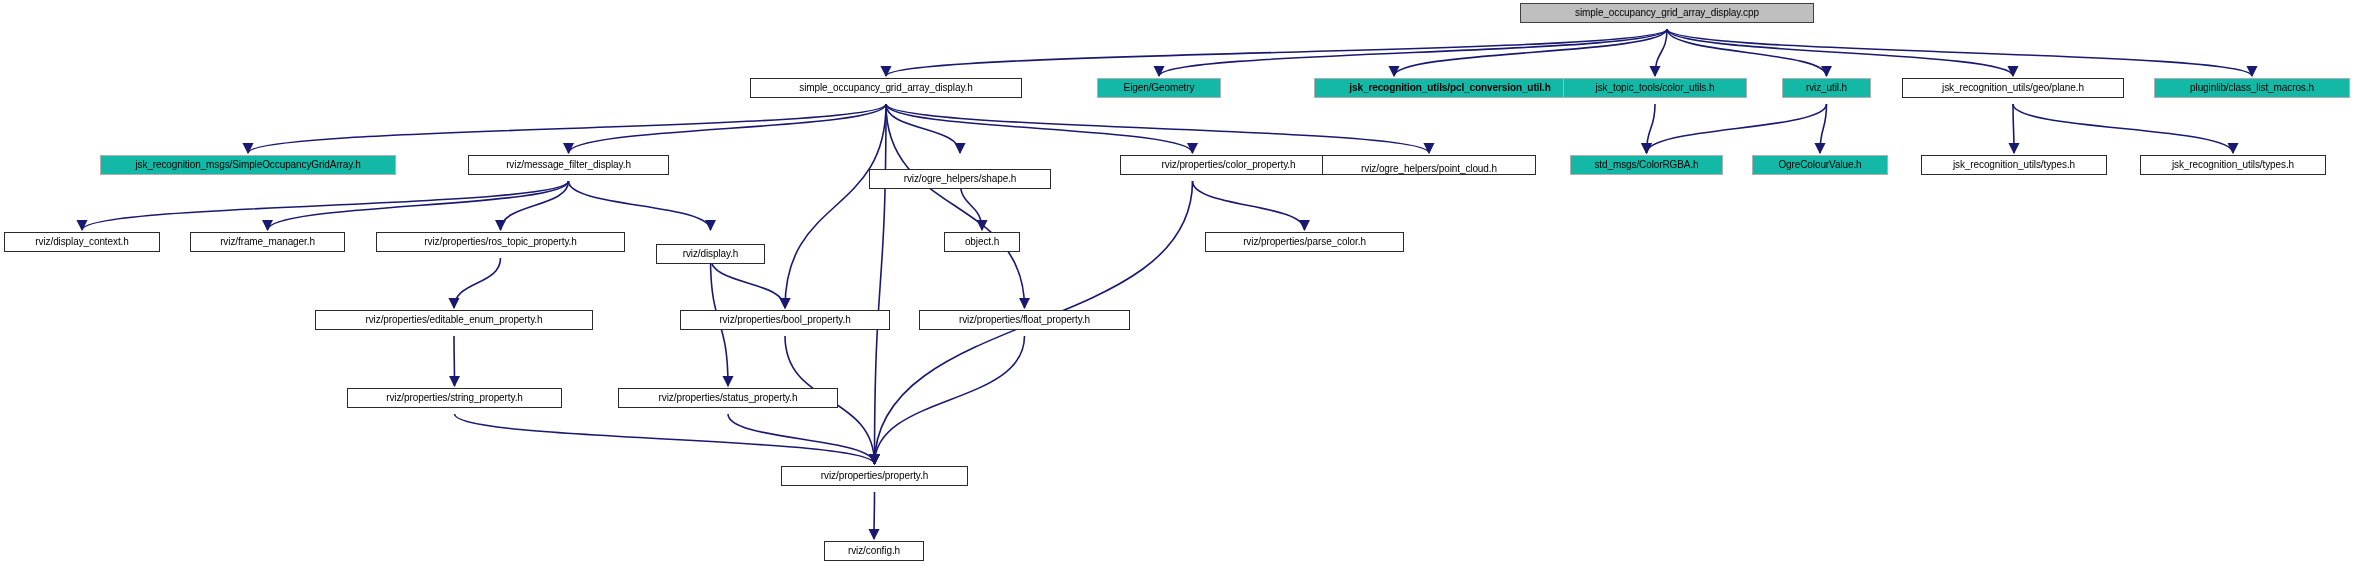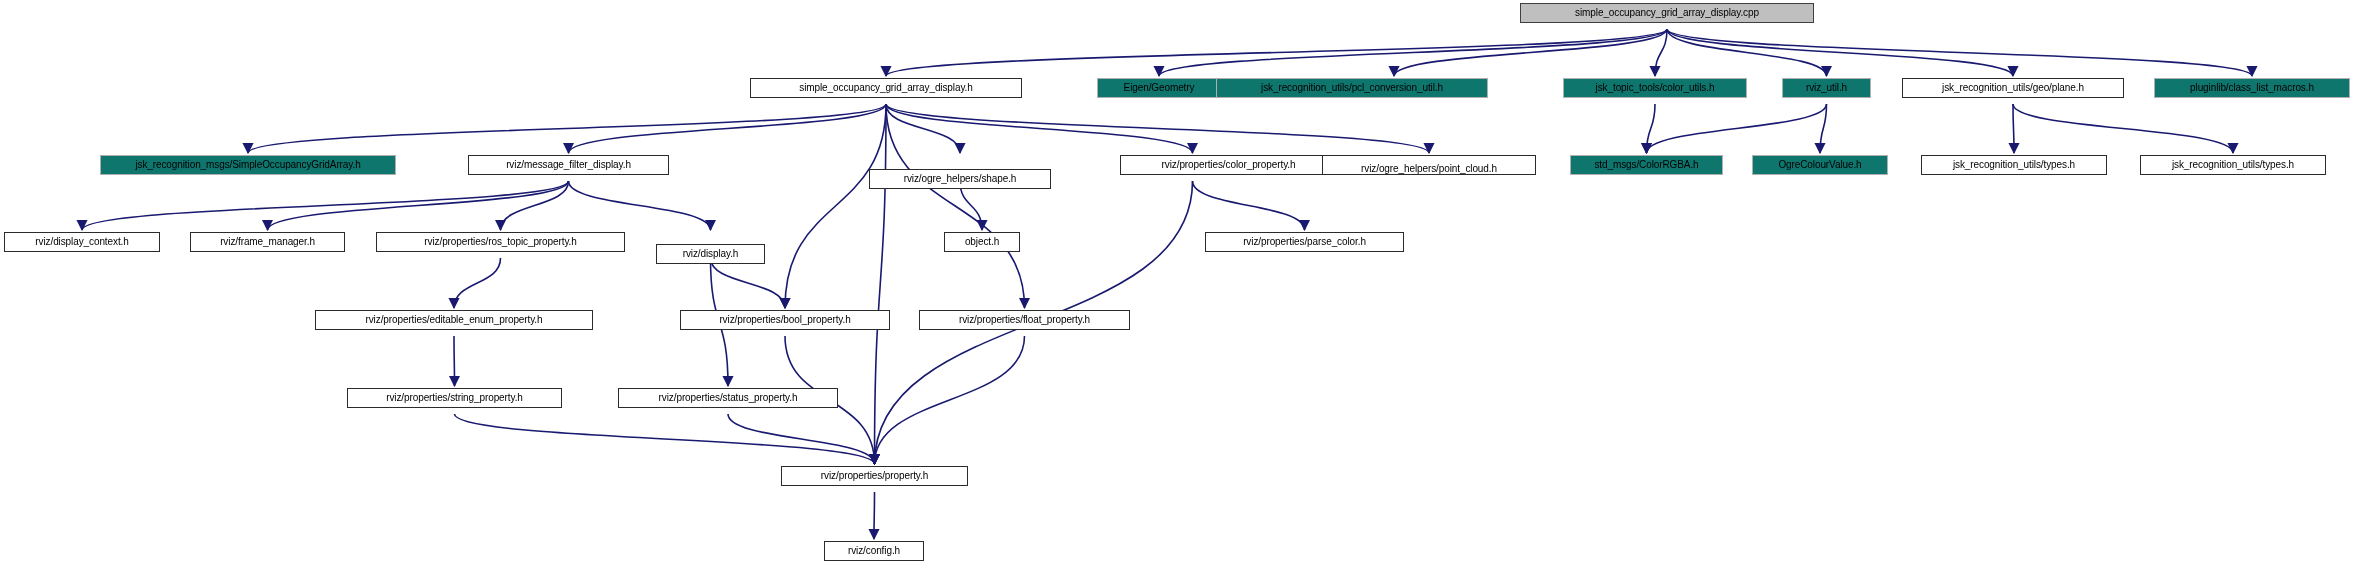--- a/index.html
+++ b/index.html
@@ -38,21 +38,21 @@
     white-space: nowrap;
     padding: 0 7px;
     letter-spacing: -0.1px;
   }
   .node.root {
     background: #bfbfbf;
     border-color: #404040;
   }
   .node.ext {
     border-color: #b0b0b0;
-    background: #0f766e;
+    background: #14b8a6;
   }
 </style>
 </head>
 <body>
 
 <div id="graph">
   <svg id="edges" viewBox="0 0 2361 581">
       <defs>
         <marker id="arrow" viewBox="0 0 10 10" refX="9" refY="5" markerWidth="7" markerHeight="7" orient="auto-start-reverse">
           <path d="M 0 0 L 10 5 L 0 10 z" fill="#191970"></path>
@@ -98,21 +98,21 @@
   <div id="nodes-layer">
       <div class="node root" style="left: 1520px; top: 3px; width: 294px;">
         <span>simple_occupancy_grid_array_display.cpp</span>
       </div>
       <div class="node" style="left: 750px; top: 78px; width: 272px;">
         <span>simple_occupancy_grid_array_display.h</span>
       </div>
       <div class="node ext" style="left: 1097px; top: 78px; width: 124px;">
         <span>Eigen/Geometry</span>
       </div>
-      <div class="node ext" style="left: 1216px; top: 78px; width: 272px;">
+      <div class="node ext" style="left: 1314px; top: 78px; width: 272px; font-weight: bold;">
         <span>jsk_recognition_utils/pcl_conversion_util.h</span>
       </div>
       <div class="node ext" style="left: 1563px; top: 78px; width: 184px;">
         <span>jsk_topic_tools/color_utils.h</span>
       </div>
       <div class="node ext" style="left: 1782px; top: 78px; width: 89px;">
         <span>rviz_util.h</span>
       </div>
       <div class="node" style="left: 1902px; top: 78px; width: 222px;">
         <span>jsk_recognition_utils/geo/plane.h</span>

